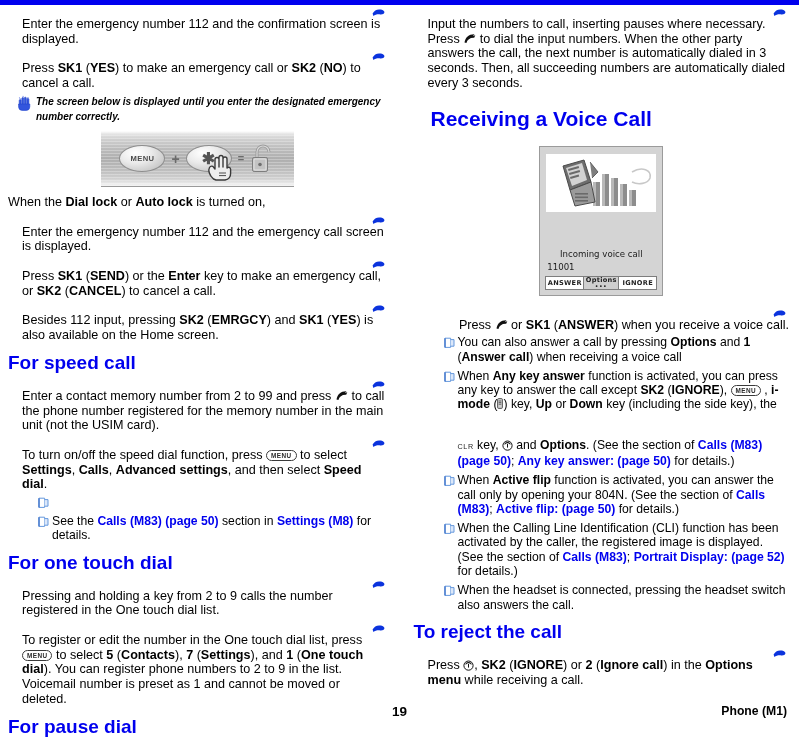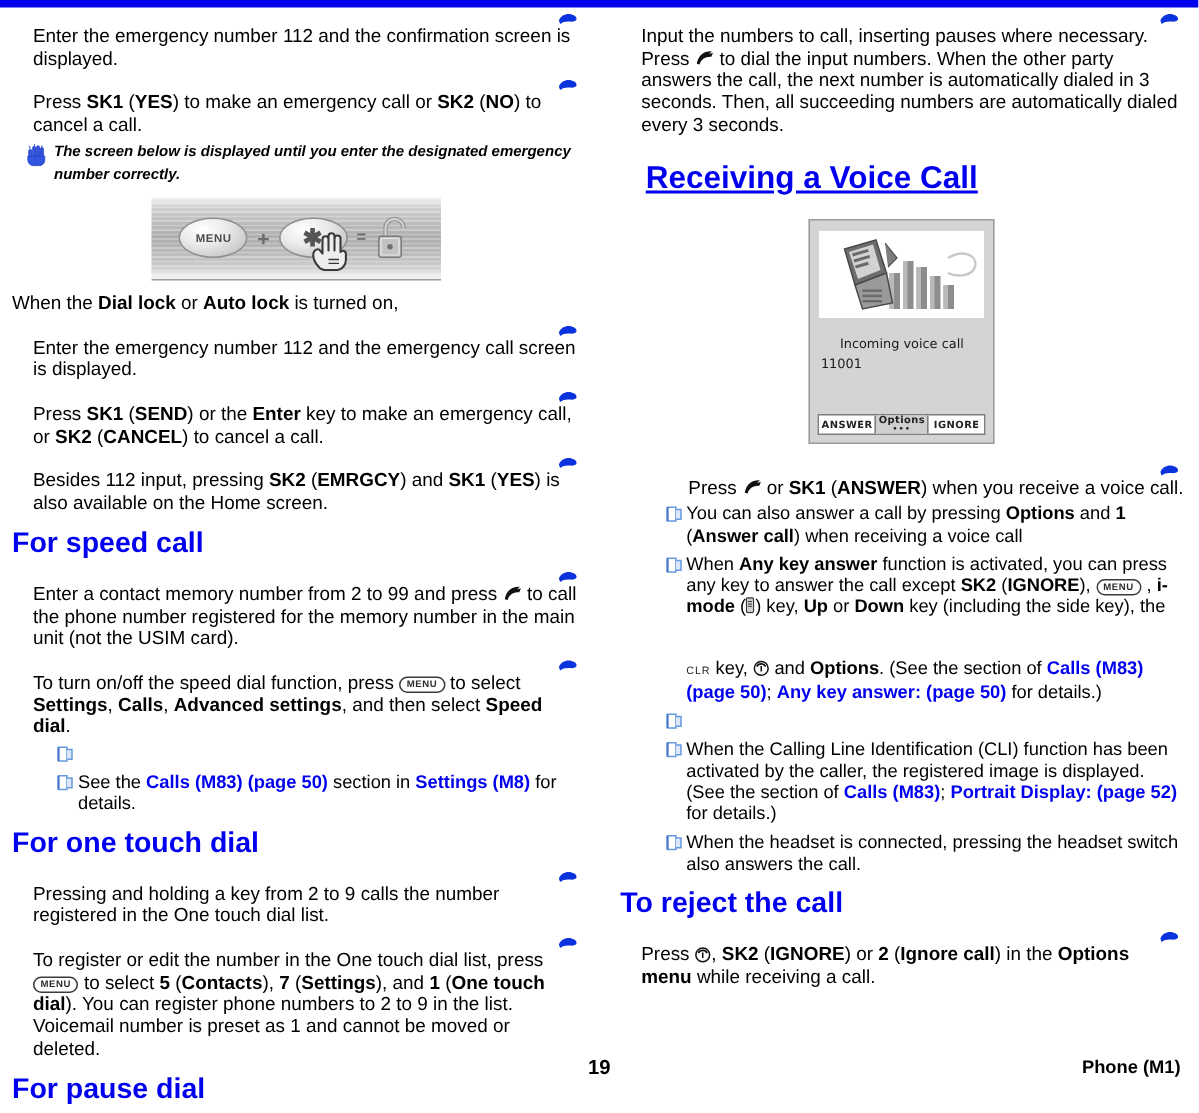--- a/index.html
+++ b/index.html
@@ -117,21 +117,20 @@
     margin: 9px 0 4px 0;
     padding: 0;
   }
   h1.bigsec {
     color: #0000ee;
     font-size: 21px;
     line-height: 24px;
     font-weight: bold;
     margin: 13px 0 6px 0;
     padding: 0 0 1px 17px;
-    text-decoration: underline;
     display: inline-block;
   }
   .lead {
     font-size: 12.6px;
     line-height: 15px;
     margin: 5px 0 3px 0;
   }
 
   
   .key-menu {
@@ -255,21 +254,21 @@
     height: 58px;
     background: #ffffff;
     position: relative;
     overflow: hidden;
     margin: 0 auto;
   }
   .phone-text1 {
     text-align: center;
     font-size: 8.6px;
     color: #1b1b1b;
-    margin-top: 13px;
+    margin-top: 37px;
     font-family: "DejaVu Sans", sans-serif;
   }
   .phone-text2 {
     text-align: left;
     font-size: 8.6px;
     color: #1b1b1b;
     margin-top: 3px;
     padding-left: 1px;
     font-family: "DejaVu Sans", sans-serif;
   }
@@ -596,20 +595,21 @@
                   <path d="M2.6 5.4 C3.6 3.0 7.4 3.0 8.4 5.4" fill="none" stroke="#111" stroke-width="1.1"></path>
                   <path d="M5.5 5.0 v3.6" stroke="#111" stroke-width="1"></path>
                 </svg></span><span> and </span><b>Options</b><span>. (See the section of </span><span class="blue">Calls (M83) (page 50)</span><span>; </span><span class="blue">Any key answer: (page 50)</span><span> for details.)</span></span>
           </div>
           <div class="note">
             <span class="note-icon"><svg width="11" height="12" viewBox="0 0 11 12">
                 <path d="M1 1.2 h5.6 v9.2 h-5.6 z" fill="none" stroke="#6699dd" stroke-width="1"></path>
                 <path d="M6.6 2.6 h3.4 v6.6 h-3.4" fill="#dce8fa" stroke="#6699dd" stroke-width="1"></path>
                 <path d="M1 1.2 v9.2" stroke="#4477cc" stroke-width="1.4"></path>
               </svg></span>
+            <span class="note-text"><span>When </span><b>Active flip</b><span> function is activated, you can answer the call only by opening your 804N. (See the section of </span><span class="blue">Calls (M83)</span><span>; </span><span class="blue">Active flip: (page 50)</span><span> for details.)</span></span>
           </div>
           <div class="note">
             <span class="note-icon"><svg width="11" height="12" viewBox="0 0 11 12">
                 <path d="M1 1.2 h5.6 v9.2 h-5.6 z" fill="none" stroke="#6699dd" stroke-width="1"></path>
                 <path d="M6.6 2.6 h3.4 v6.6 h-3.4" fill="#dce8fa" stroke="#6699dd" stroke-width="1"></path>
                 <path d="M1 1.2 v9.2" stroke="#4477cc" stroke-width="1.4"></path>
               </svg></span>
             <span class="note-text"><span>When the Calling Line Identification (CLI) function has been activated by the caller, the registered image is displayed. (See the section of </span><span class="blue">Calls (M83)</span><span>; </span><span class="blue">Portrait Display: (page 52)</span><span> for details.)</span></span>
           </div>
           <div class="note">

